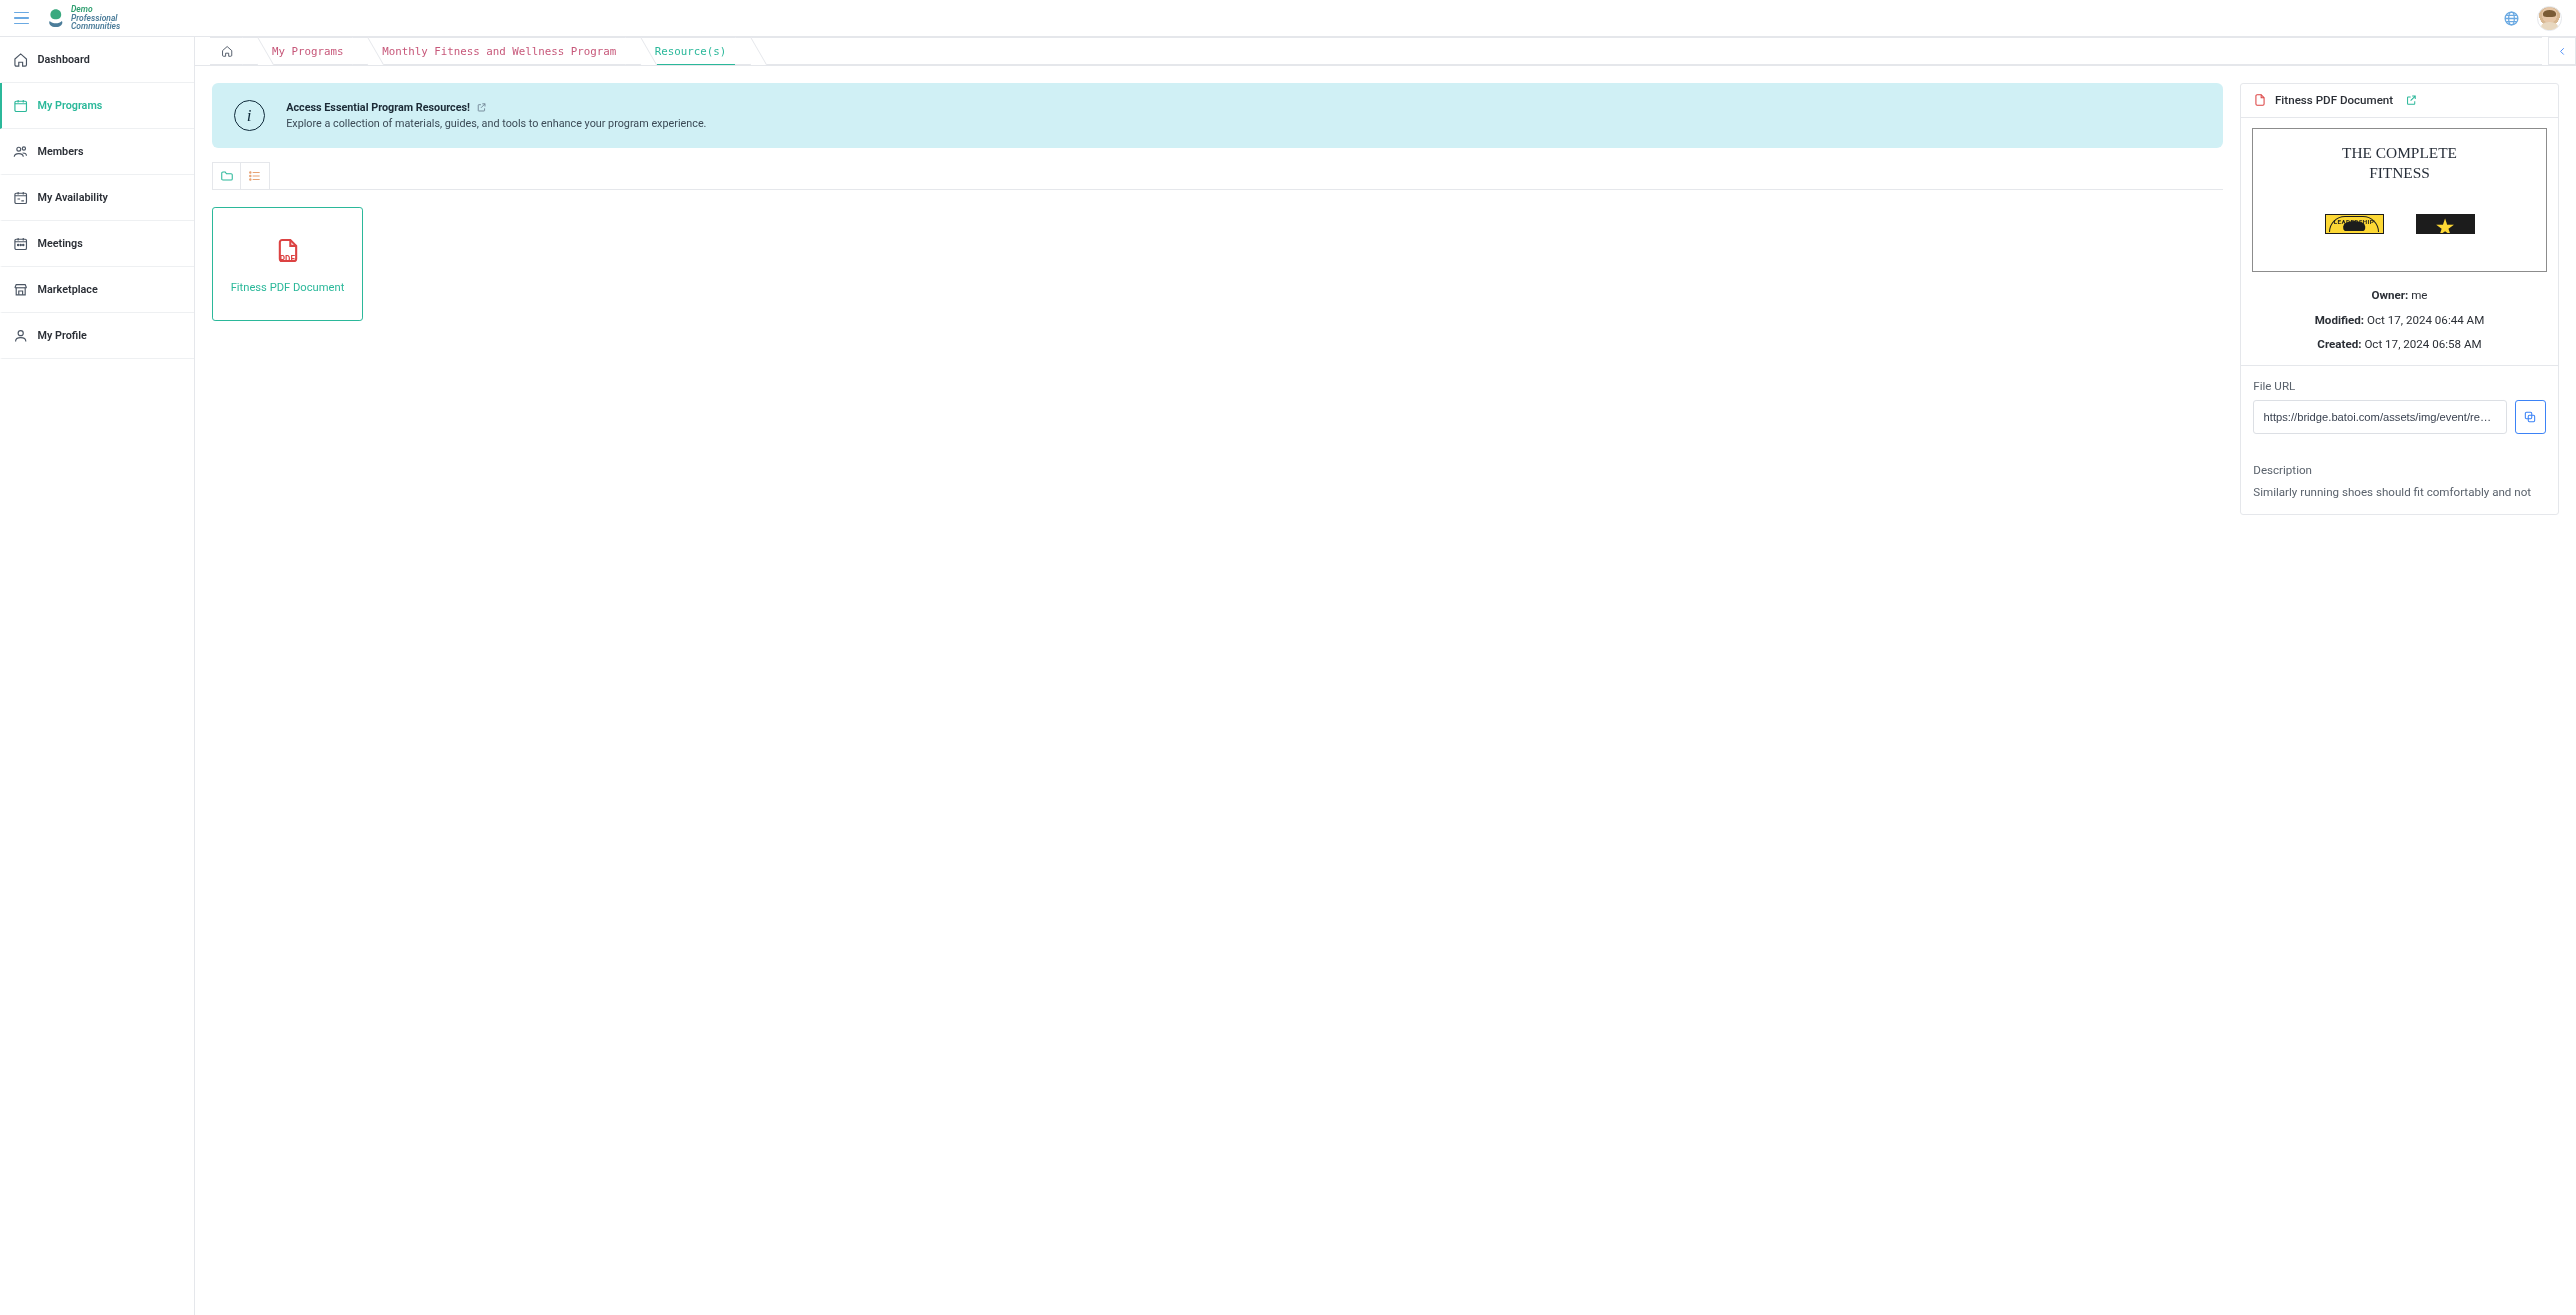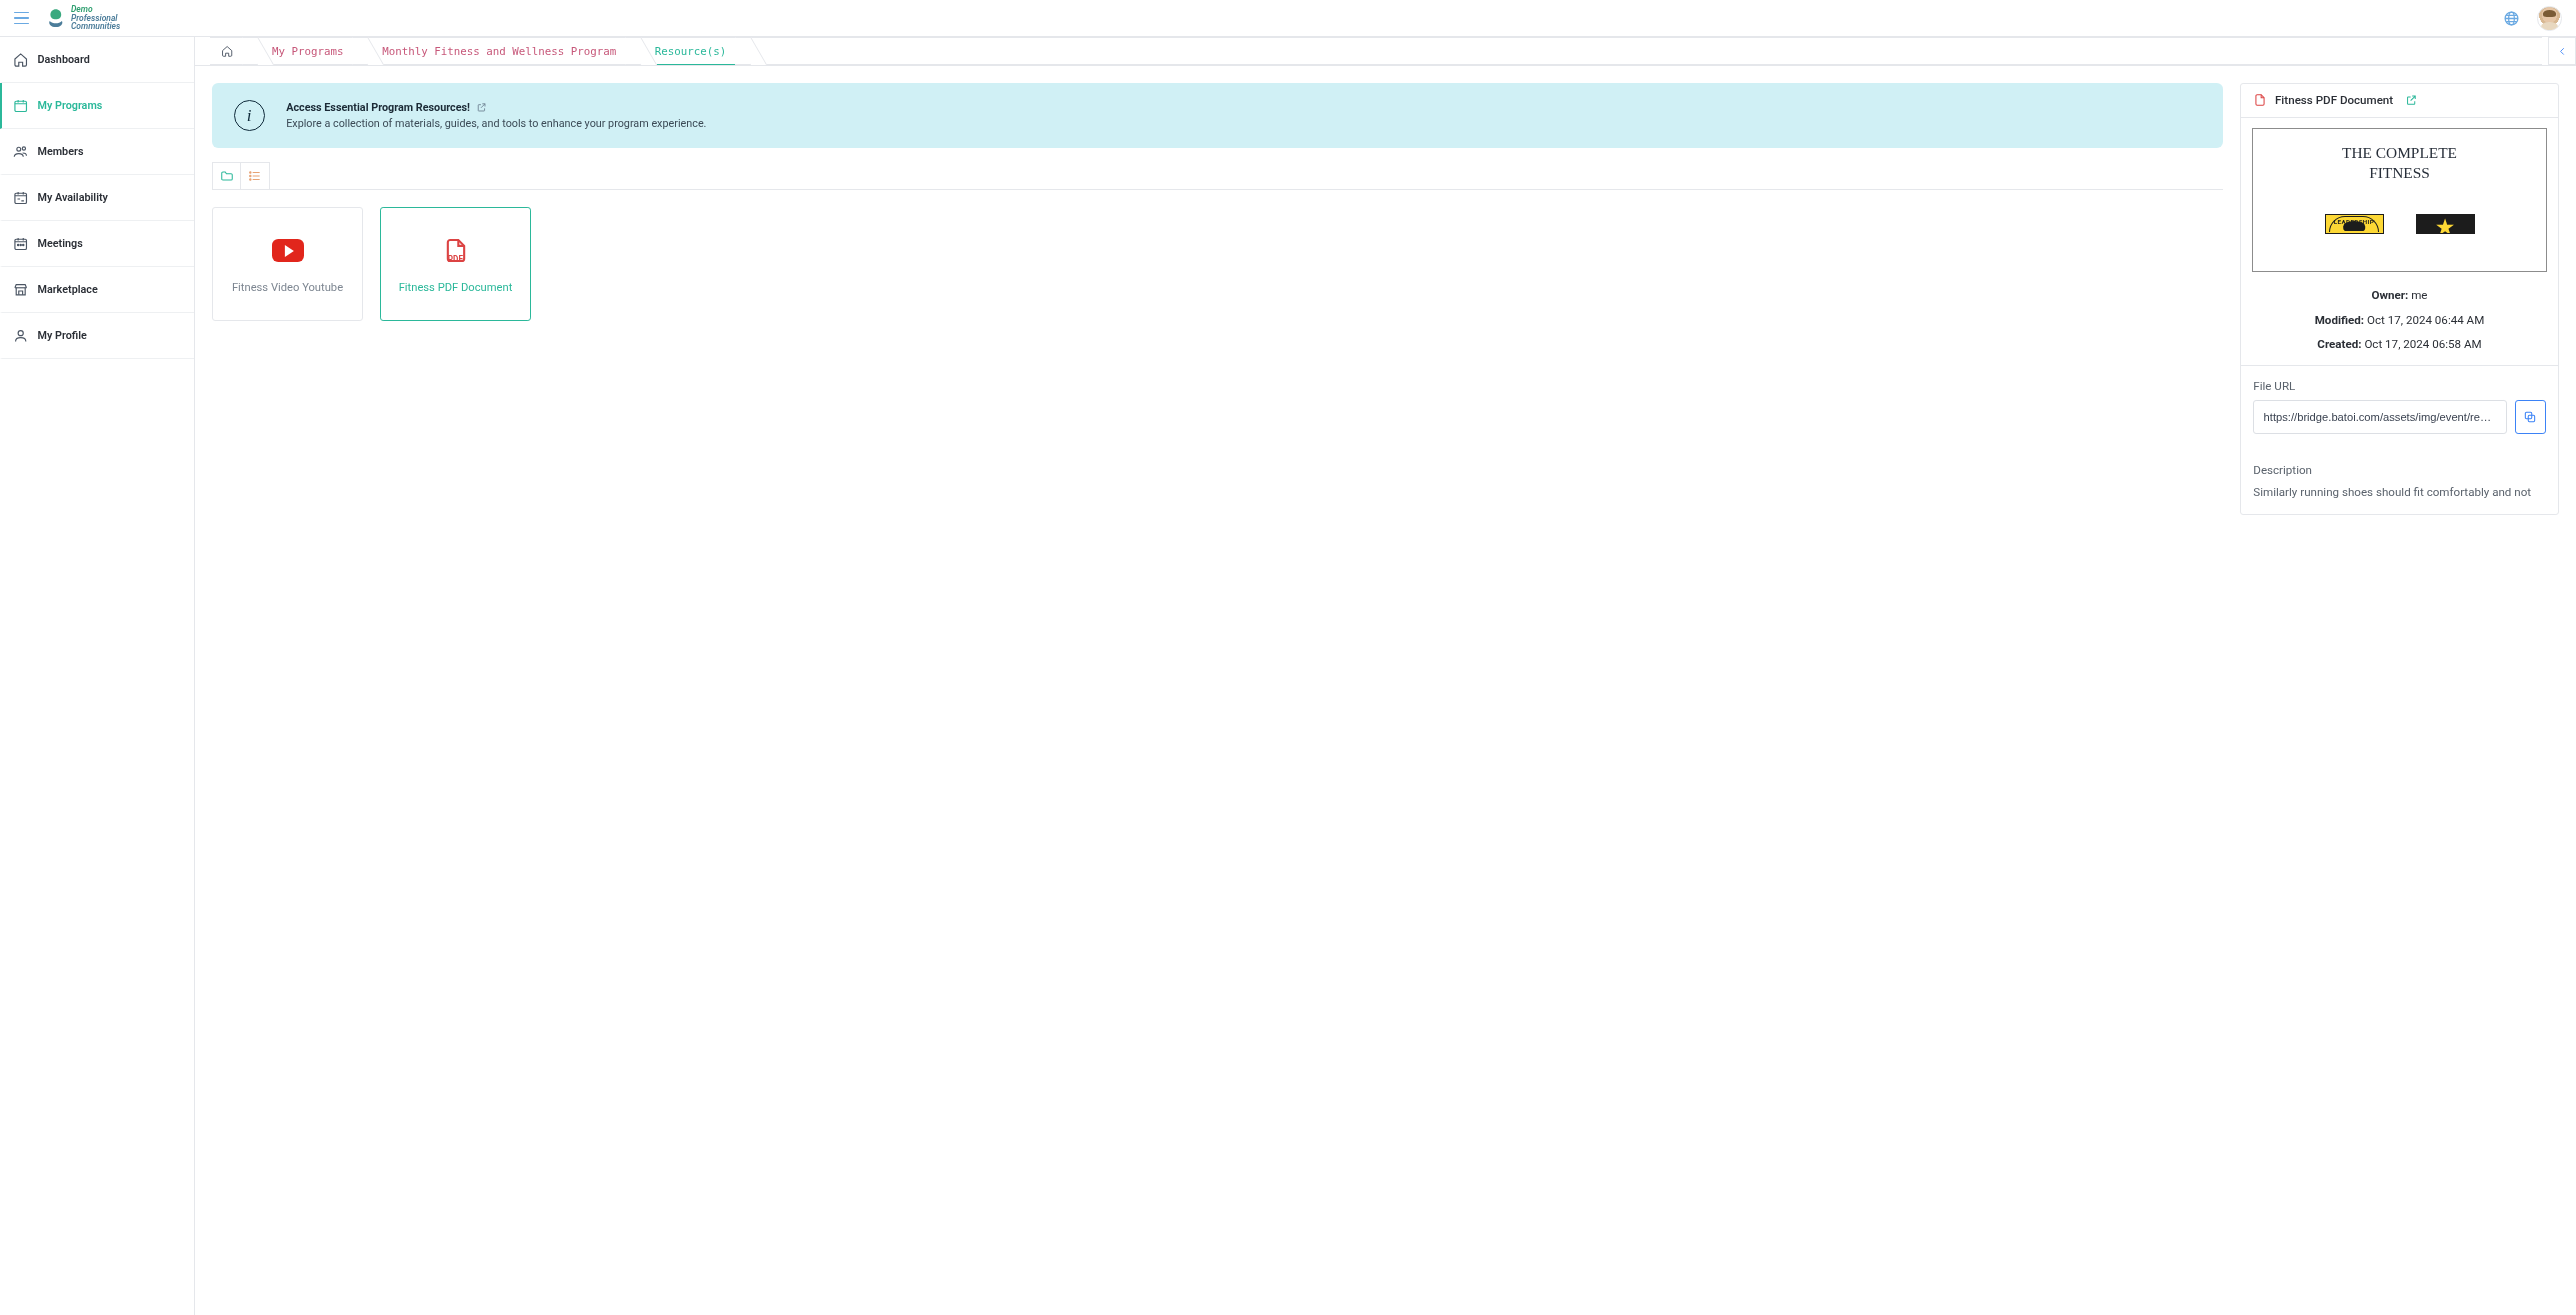--- a/index.html
+++ b/index.html
@@ -621,26 +621,20 @@
             <svg viewBox="0 0 24 24" width="14" height="14" fill="none" stroke="currentColor" stroke-width="1.8">
                 <path d="M8 6h12M8 12h12M8 18h12"></path>
                 <circle cx="4" cy="6" r="1.2" fill="currentColor"></circle>
                 <circle cx="4" cy="12" r="1.2" fill="currentColor"></circle>
                 <circle cx="4" cy="18" r="1.2" fill="currentColor"></circle>
               </svg>
           </div>
         </div>
 
         <div class="cards">
-          <div class="card">
-            <div class="card-icon">
-              <div class="youtube-play"></div>
-            </div>
-            <div class="card-label">Fitness Video Youtube</div>
-          </div>
           <div class="card active">
             <div class="card-icon">
               <svg viewBox="0 0 24 24" width="28" height="31" fill="none" stroke="#dc4343" stroke-width="1.8" style="font-size:14px">
                 <path d="M14 3H7a2 2 0 0 0-2 2v14a2 2 0 0 0 2 2h10a2 2 0 0 0 2-2V8z"></path>
                 <path d="M14 3v5h5"></path>
                 <text x="5" y="22" font-size="7" fill="#dc4343" stroke="none" font-weight="700">PDF</text>
               </svg>
             </div>
             <div class="card-label">Fitness PDF Document</div>
           </div>

